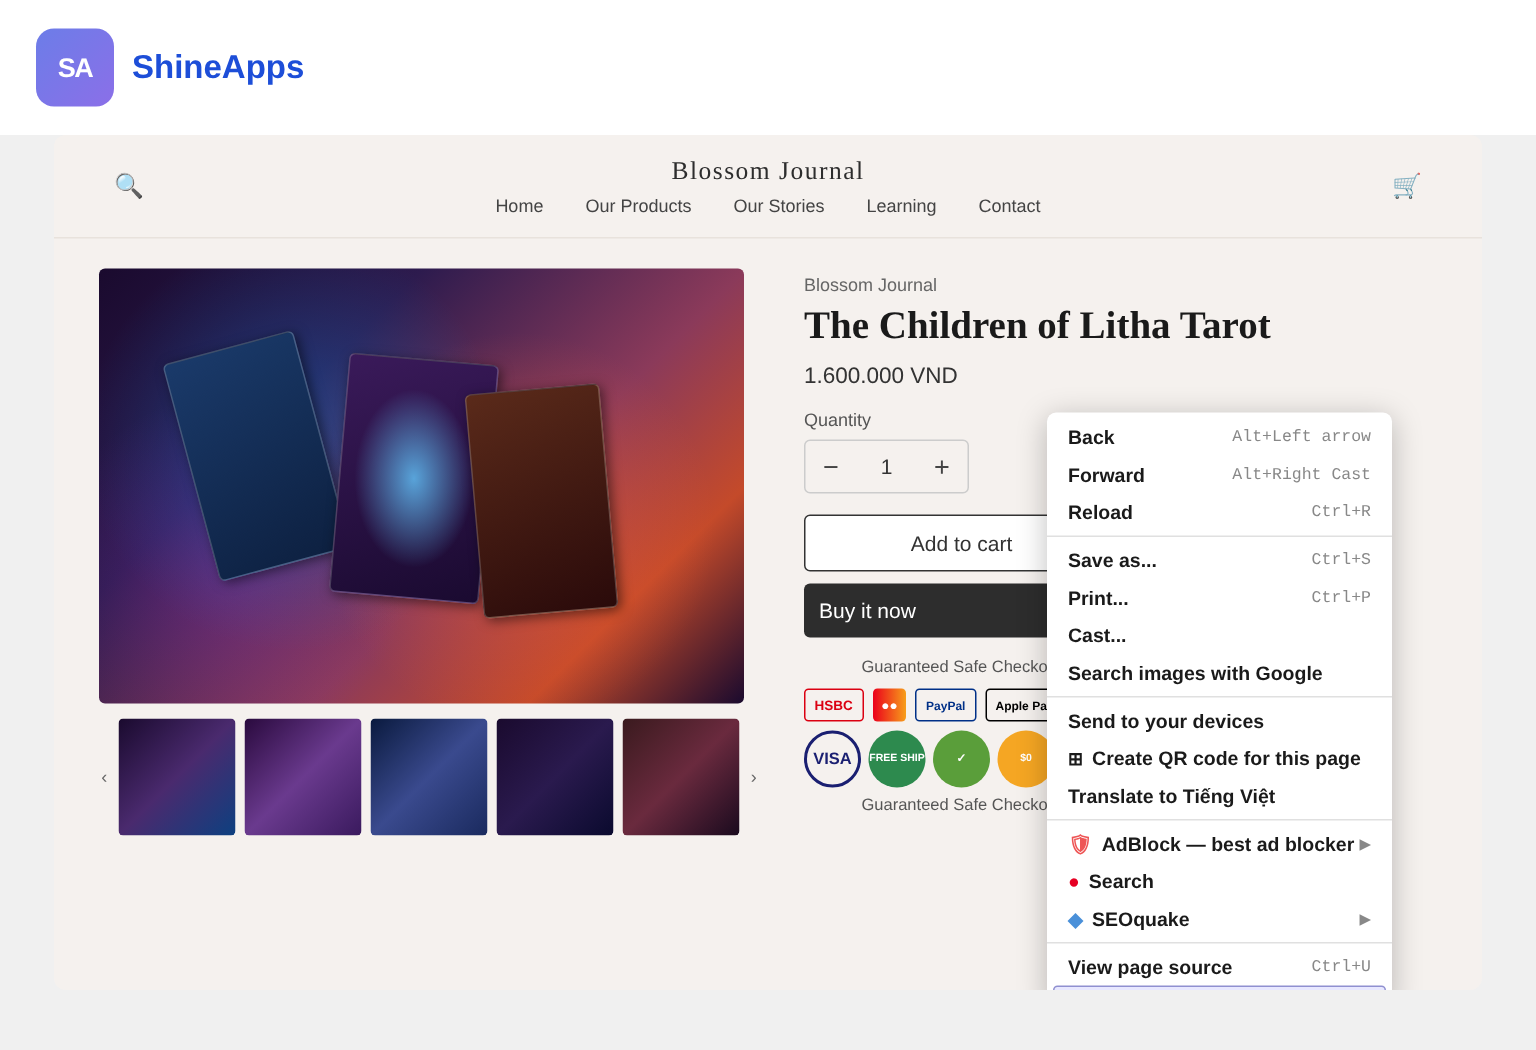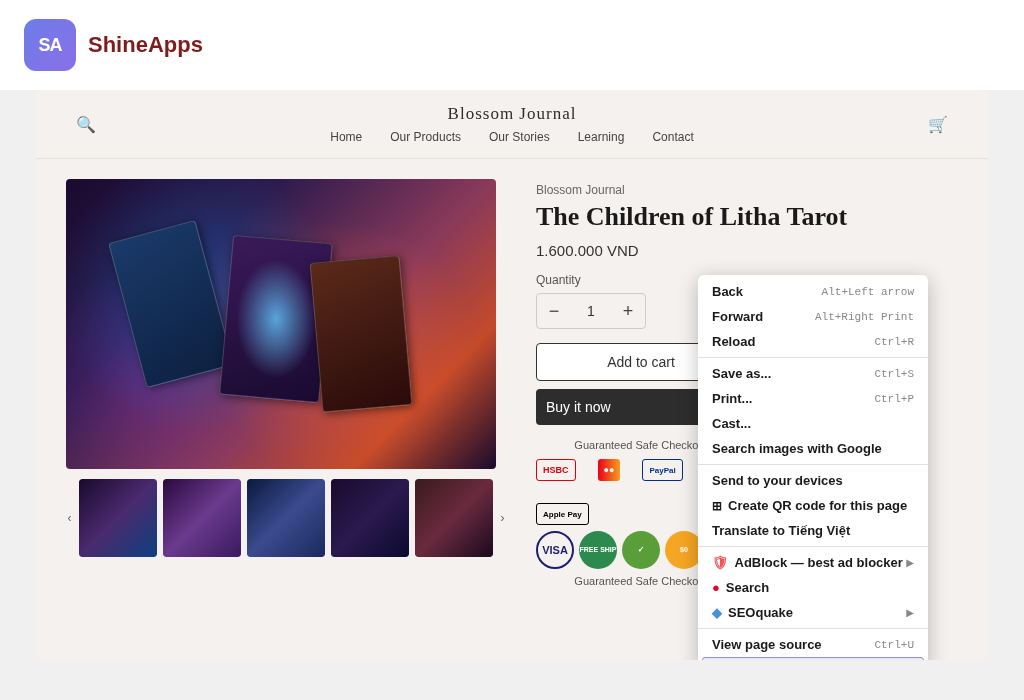--- a/index.html
+++ b/index.html
@@ -29,21 +29,21 @@
       align-items: center;
       justify-content: center;
       color: white;
       font-weight: 800;
       font-size: 18px;
       letter-spacing: -1px;
     }
     .brand-name {
       font-size: 22px;
       font-weight: 700;
-      color: #7f1d1d;
+      color: #1d4ed8;
     }
 
     
     .browser-window {
       margin: 0 36px;
       background: #f5f1ee;
       border-radius: 8px;
       overflow: hidden;
       position: relative;
       height: 570px;
@@ -276,21 +276,21 @@
     }
     .safe-checkout {
       font-size: 11px;
       color: #555;
       text-align: center;
       margin-bottom: 8px;
       width: 210px;
     }
     .payment-icons {
       display: flex;
-      gap: 22px;
+      gap: 6px;
       flex-wrap: wrap;
       width: 210px;
       margin-bottom: 6px;
     }
     .payment-badge {
       height: 22px;
       padding: 2px 6px;
       border: 1px solid #ddd;
       border-radius: 3px;
       font-size: 9px;
@@ -474,21 +474,21 @@
     </div>
   </div>
 
   <div class="context-menu">
     <div class="cm-item">
       <span class="cm-item-left">Back</span>
       <span class="cm-shortcut">Alt+Left arrow</span>
     </div>
     <div class="cm-item">
       <span class="cm-item-left">Forward</span>
-      <span class="cm-shortcut">Alt+Right Print</span>
+      <span class="cm-shortcut">Alt+Right Cast</span>
     </div>
     <div class="cm-item">
       <span class="cm-item-left">Reload</span>
       <span class="cm-shortcut">Ctrl+R</span>
     </div>
     <div class="cm-divider"></div>
     <div class="cm-item">
       <span class="cm-item-left">Save as...</span>
       <span class="cm-shortcut">Ctrl+S</span>
     </div>

